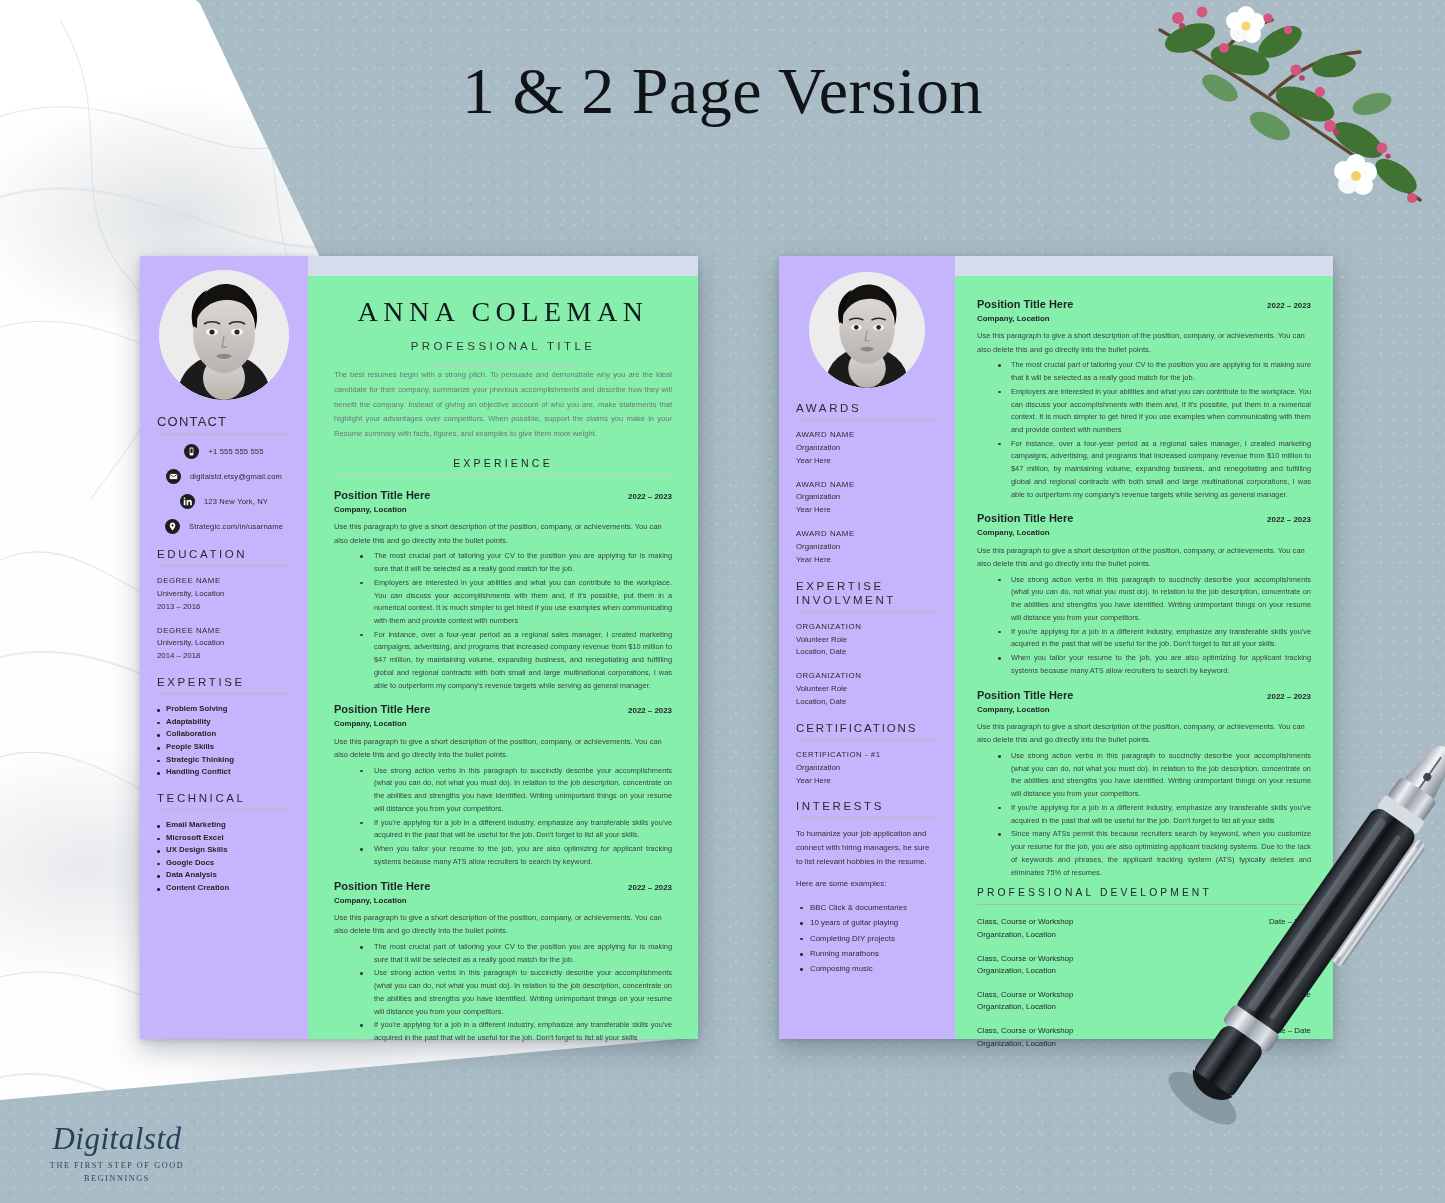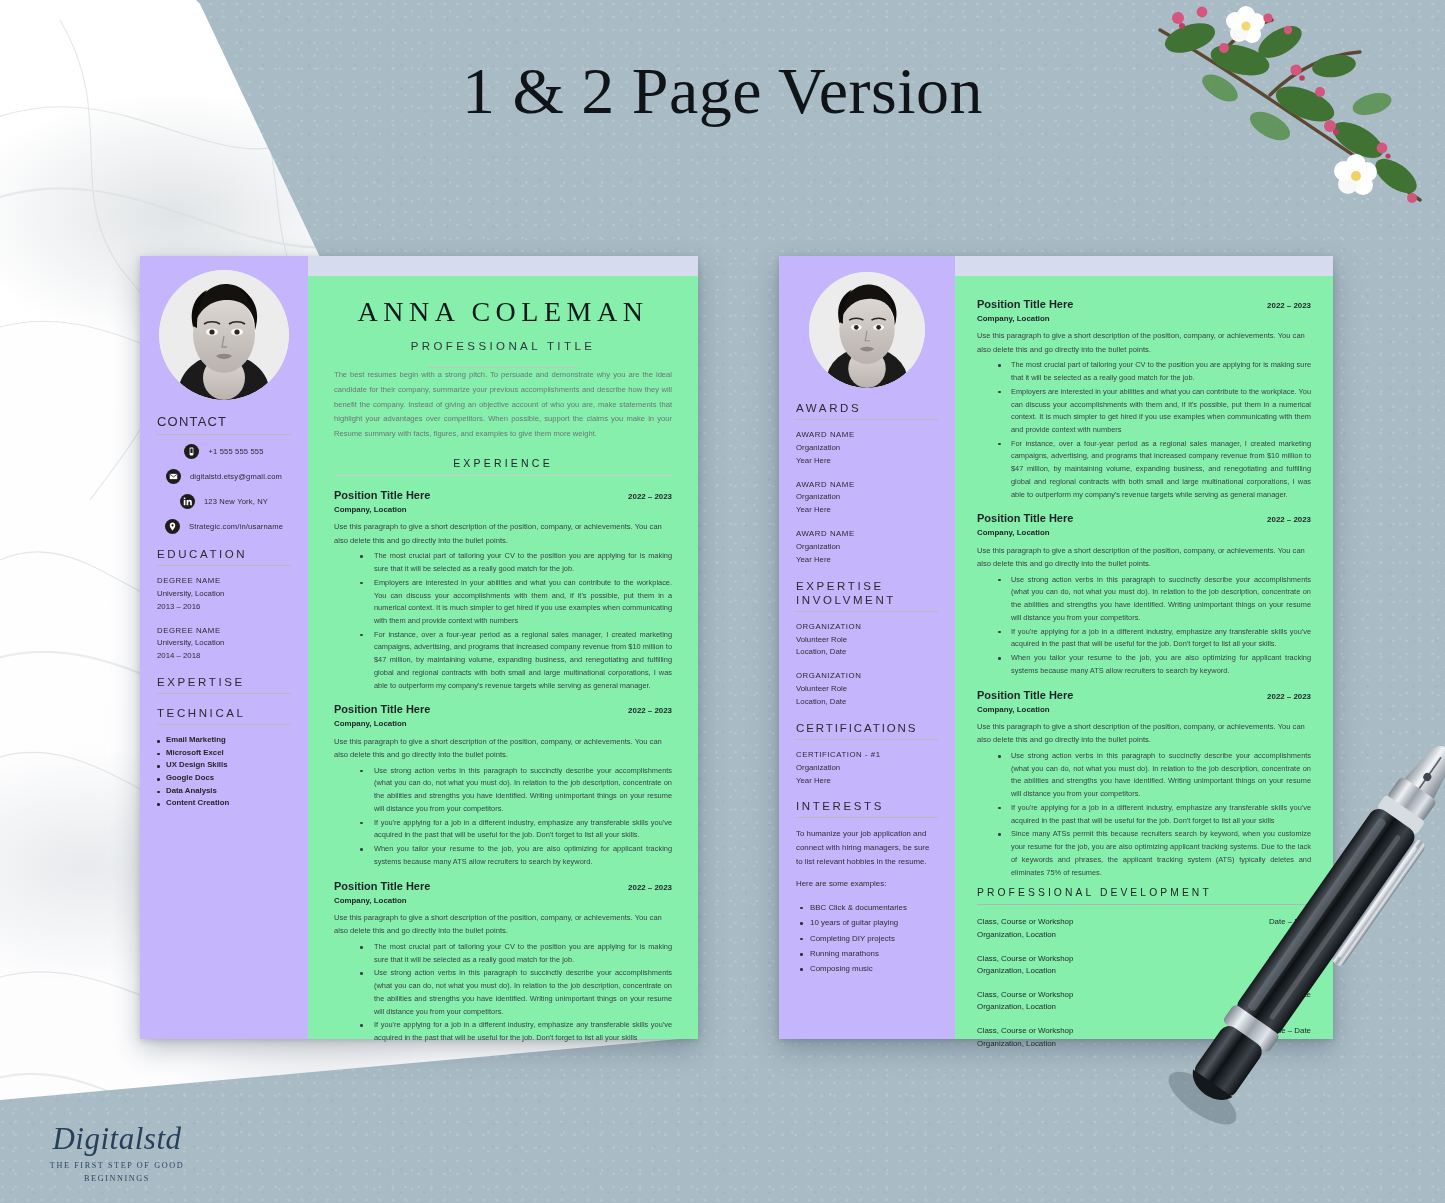--- a/index.html
+++ b/index.html
@@ -313,20 +313,28 @@
         </div>
         <div class="sb-block">
           <div class="t1">DEGREE NAME</div>
           <div class="t2">University, Location</div>
           <div class="t3">2014 – 2018</div>
         </div>
       </div>
 
     <div class="sb-h tight">EXPERTISE</div>
     <div class="sb-rule"></div>
+    <ul class="sb-list" id="expertise-list">
+        <li>Problem Solving</li>
+        <li>Adaptability</li>
+        <li>Collaboration</li>
+        <li>People Skills</li>
+        <li>Strategic Thinking</li>
+        <li>Handling Conflict</li>
+      </ul>
 
     <div class="sb-h tight">TECHNICAL</div>
     <div class="sb-rule"></div>
     <ul class="sb-list" id="technical-list">
         <li>Email Marketing</li>
         <li>Microsoft Excel</li>
         <li>UX Design Skills</li>
         <li>Google Docs</li>
         <li>Data Analysis</li>
         <li>Content Creation</li>

